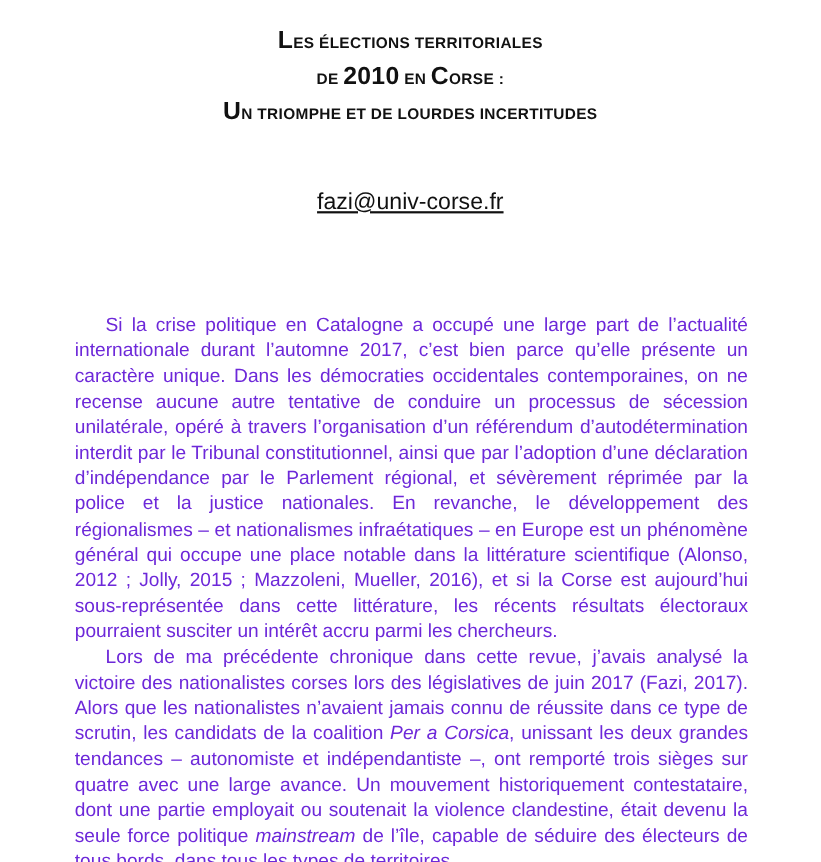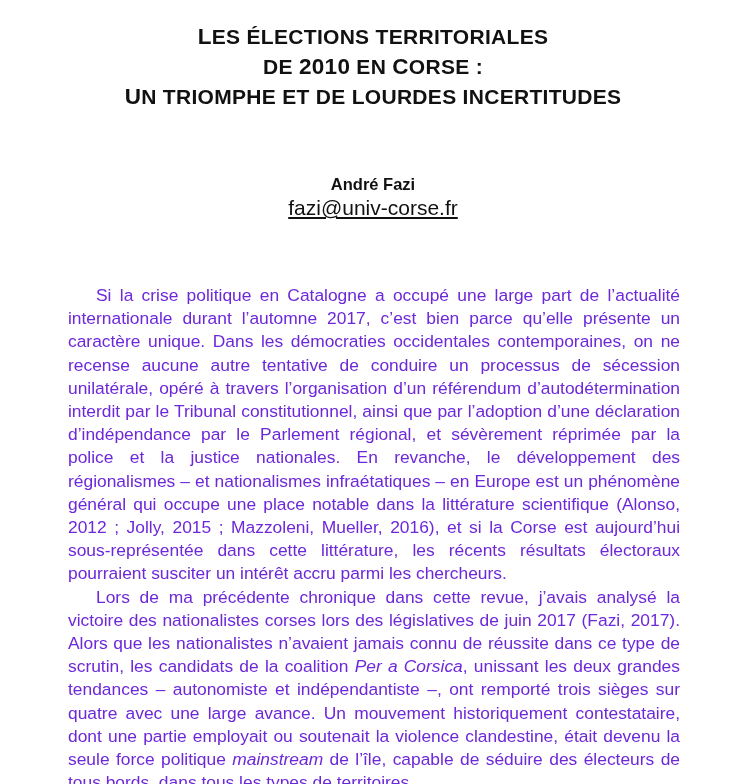--- a/index.html
+++ b/index.html
@@ -46,21 +46,21 @@
   }
   
   .title-line .cap {
     font-variant: normal;
     text-transform: uppercase;
     font-size: 22.5px;
   }
   .title-line .sc {
     font-variant: normal;
     text-transform: uppercase;
-    font-size: 21px;
+    font-size: 14px;
     letter-spacing: 0.3px;
   }
   .title-line .num {
     font-variant: normal;
     text-transform: none;
     font-size: 22.5px;
   }
 
   
   .author-block {
@@ -121,21 +121,20 @@
 
 <div class="page">
 
   <div class="title-block">
     <div class="title-line"><span class="cap">L</span><span class="sc">es élections territoriales</span></div>
     <div class="title-line"><span class="sc">de </span><span class="num">2010</span><span class="sc"> en </span><span class="cap">C</span><span class="sc">orse :</span></div>
     <div class="title-line"><span class="cap">U</span><span class="sc">n triomphe et de lourdes incertitudes</span></div>
   </div>
 
   <div class="author-block">
-    <div class="author-name">André Fazi</div>
     <div><span class="author-email">fazi@univ-corse.fr</span></div>
   </div>
 
   <div class="body-text">
     <p>Si la crise politique en Catalogne a occupé une large part de l’actualité internationale durant l’automne 2017, c’est bien parce qu’elle présente un caractère unique. Dans les démocraties occidentales contemporaines, on ne recense aucune autre tentative de conduire un processus de sécession unilatérale, opéré à travers l’organisation d’un référendum d’autodétermination interdit par le Tribunal constitutionnel, ainsi que par l’adoption d’une déclaration d’indépendance par le Parlement régional, et sévèrement réprimée par la police et la justice nationales. En revanche, le développement des régionalismes – et nationalismes infraétatiques – en Europe est un phénomène général qui occupe une place notable dans la littérature scientifique (Alonso, 2012 ; Jolly, 2015 ; Mazzoleni, Mueller, 2016), et si la Corse est aujourd’hui sous-représentée dans cette littérature, les récents résultats électoraux pourraient susciter un intérêt accru parmi les chercheurs.</p>
     <p><span>Lors de ma précédente chronique dans cette revue, j’avais analysé la victoire des nationalistes corses lors des législatives de juin 2017 (Fazi, 2017). Alors que les nationalistes n’avaient jamais connu de réussite dans ce type de scrutin, les candidats de la coalition </span><i>Per a Corsica</i><span>, unissant les deux grandes tendances – autonomiste et indépendantiste –, ont remporté trois sièges sur quatre avec une large avance. Un mouvement historiquement contestataire, dont une partie employait ou soutenait la violence clandestine, était devenu la seule force politique </span><i>mainstream</i><span> de l’île, capable de séduire des électeurs de tous bords, dans tous les types de territoires.</span></p>
   </div>
 
 </div>
 

